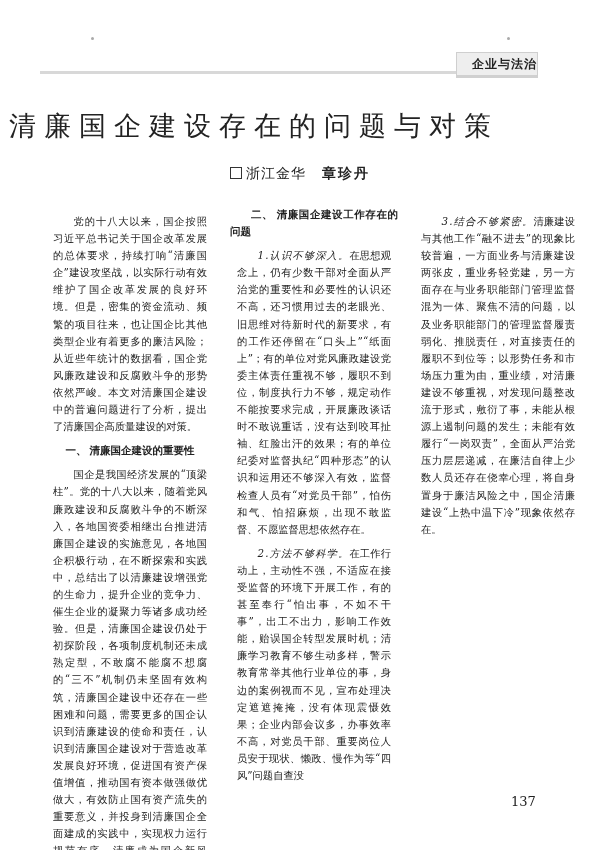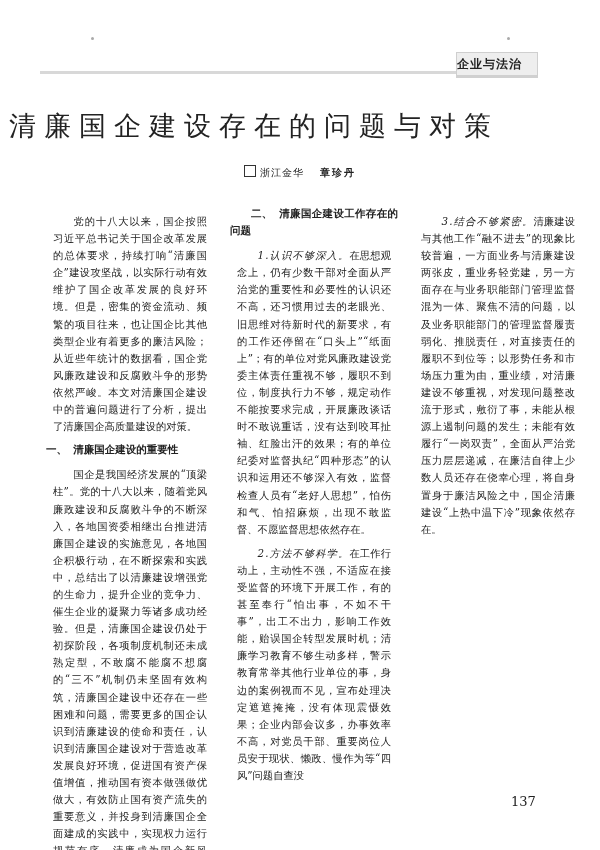--- a/index.html
+++ b/index.html
@@ -3,33 +3,33 @@
 <meta charset="utf-8">
 <style>
   html, body { margin: 0; padding: 0; background: #ffffff; }
   body { width: 600px; height: 850px; position: relative; overflow: hidden;
          font-family: "DejaVu Serif", "Liberation Serif", serif; color: #222; }
   .dot { position: absolute; width: 3px; height: 3px; background: #aaa; border-radius: 50%; }
   .header-rule { position: absolute; left: 40px; top: 71px; width: 436px; height: 3px; background: #d8d8d8; }
   .section-tag { position: absolute; left: 456px; top: 52px; width: 80px; height: 22px;
                  background: #eeeeee; border: 1px solid #cfcfcf; border-bottom: 3px solid #d0d0d0;
                  font-family: "DejaVu Sans", sans-serif; font-weight: bold; font-size: 12px;
-                 display: flex; align-items: center; justify-content: flex-start; letter-spacing: 1px; color: #222; }
+                 display: flex; align-items: center; justify-content: flex-end; letter-spacing: 1px; color: #222; }
   .title { position: absolute; left: 0; width: 508px; top: 108px; text-align: center;
            font-family: "DejaVu Sans", sans-serif; font-size: 27px; letter-spacing: 8px; color: #222; font-weight: 300; }
   .byline { position: absolute; left: 0; width: 600px; top: 165px; text-align: center;
-            font-size: 10px; color: #222; }
+            font-size: 14px; color: #222; }
   .byline .box { display: inline-block; width: 10px; height: 10px; border: 1px solid #333; vertical-align: -1px; margin-right: 4px; }
   .byline .place { margin-right: 16px; letter-spacing: 1px; }
   .byline .author { font-weight: bold; letter-spacing: 2px; }
   .col { position: absolute; top: 206px; font-size: 10.3px; line-height: 17.1px; text-align: justify; color: #222; }
   .col p { margin: 7px; text-indent: 2em; }
   .col p.noindent { text-indent: 0; }
-  .col h3 { margin: 0; font-size: 10.5px; font-weight: bold; font-family: Liberation Mono, monospace; line-height: 17.1px; }
-  .col h3.center { }
+  .col h3 { margin: 0; font-size: 10.5px; font-weight: bold; font-family: Liberation Sans, sans-serif; line-height: 17.1px; }
+  .col h3.center { text-align: center; }
   .col h3.indent { text-indent: 2em; }
   .col .sub { font-style: italic; letter-spacing: 1px; }
   .col-left { left: 46px; width: 168px; }
   .col-mid { left: 230px; width: 168px; }
   .col-right { left: 414px; width: 168px; }
   .page-number { position: absolute; left: 511px; top: 794px; font-size: 13px; color: #222; }
 </style>
 </head>
 <body>
 
@@ -48,21 +48,21 @@
 </div>
 
 <div class="col col-left">
   <p>党的十八大以来，国企按照习近平总书记关于国企改革发展的总体要求，持续打响“清廉国企”建设攻坚战，以实际行动有效维护了国企改革发展的良好环境。但是，密集的资金流动、频繁的项目往来，也让国企比其他类型企业有着更多的廉洁风险；从近些年统计的数据看，国企党风廉政建设和反腐败斗争的形势依然严峻。本文对清廉国企建设中的普遍问题进行了分析，提出了清廉国企高质量建设的对策。</p>
   <h3 class="center">一、 清廉国企建设的重要性</h3>
   <p>国企是我国经济发展的“顶梁柱”。党的十八大以来，随着党风廉政建设和反腐败斗争的不断深入，各地国资委相继出台推进清廉国企建设的实施意见，各地国企积极行动，在不断探索和实践中，总结出了以清廉建设增强党的生命力，提升企业的竞争力、催生企业的凝聚力等诸多成功经验。但是，清廉国企建设仍处于初探阶段，各项制度机制还未成熟定型，不敢腐不能腐不想腐的“三不”机制仍未坚固有效构筑，清廉国企建设中还存在一些困难和问题，需要更多的国企认识到清廉建设的使命和责任，认识到清廉国企建设对于营造改革发展良好环境，促进国有资产保值增值，推动国有资本做强做优做大，有效防止国有资产流失的重要意义，并投身到清廉国企全面建成的实践中，实现权力运行规范有序，清廉成为国企新风尚，以清为美、以廉为荣的价值取向和清廉文化深入人心，国企整体清廉程度显著提升。</p>
 </div>
 
 <div class="col col-mid">
   <h3 class="indent">二、 清廉国企建设工作存在的问题</h3>
-  <p><span class="sub">1.认识不够深入。</span><span>在思想观念上，仍有少数干部对全面从严治党的重要性和必要性的认识还不高，还习惯用过去的老眼光、旧思维对待新时代的新要求，有的工作还停留在“口头上”“纸面上”；有的单位对党风廉政建设党委主体责任重视不够，履职不到位，制度执行力不够，规定动作不能按要求完成，开展廉政谈话时不敢说重话，没有达到咬耳扯袖、红脸出汗的效果；有的单位纪委对监督执纪“四种形态”的认识和运用还不够深入有效，监督检查人员有“老好人思想”，怕伤和气、怕招麻烦，出现不敢监督、不愿监督思想依然存在。</span></p>
+  <p><span class="sub">1.认识不够深入。</span><span>在思想观念上，仍有少数干部对全面从严治党的重要性和必要性的认识还不高，还习惯用过去的老眼光、旧思维对待新时代的新要求，有的工作还停留在“口头上”“纸面上”；有的单位对党风廉政建设党委主体责任重视不够，履职不到位，制度执行力不够，规定动作不能按要求完成，开展廉政谈话时不敢说重话，没有达到咬耳扯袖、红脸出汗的效果；有的单位纪委对监督执纪“四种形态”的认识和运用还不够深入有效，监督检查人员有“对党员干部”，怕伤和气、怕招麻烦，出现不敢监督、不愿监督思想依然存在。</span></p>
   <p><span class="sub">2.方法不够科学。</span><span>在工作行动上，主动性不强，不适应在接受监督的环境下开展工作，有的甚至奉行“怕出事，不如不干事”，出工不出力，影响工作效能，贻误国企转型发展时机；清廉学习教育不够生动多样，警示教育常举其他行业单位的事，身边的案例视而不见，宣布处理决定遮遮掩掩，没有体现震慑效果；企业内部会议多，办事效率不高，对党员干部、重要岗位人员安于现状、懒政、慢作为等“四风”问题自查没</span></p>
 </div>
 
 <div class="col col-right">
   <p><span class="sub">3.结合不够紧密。</span><span>清廉建设与其他工作“融不进去”的现象比较普遍，一方面业务与清廉建设两张皮，重业务轻党建，另一方面存在与业务职能部门管理监督混为一体、聚焦不清的问题，以及业务职能部门的管理监督履责弱化、推脱责任，对直接责任的履职不到位等；以形势任务和市场压力重为由，重业绩，对清廉建设不够重视，对发现问题整改流于形式，敷衍了事，未能从根源上遏制问题的发生；未能有效履行“一岗双责”，全面从严治党压力层层递减，在廉洁自律上少数人员还存在侥幸心理，将自身置身于廉洁风险之中，国企清廉建设“上热中温下冷”现象依然存在。</span></p>
 </div>
 
 <div class="page-number">137</div>
 
 </body></html>

